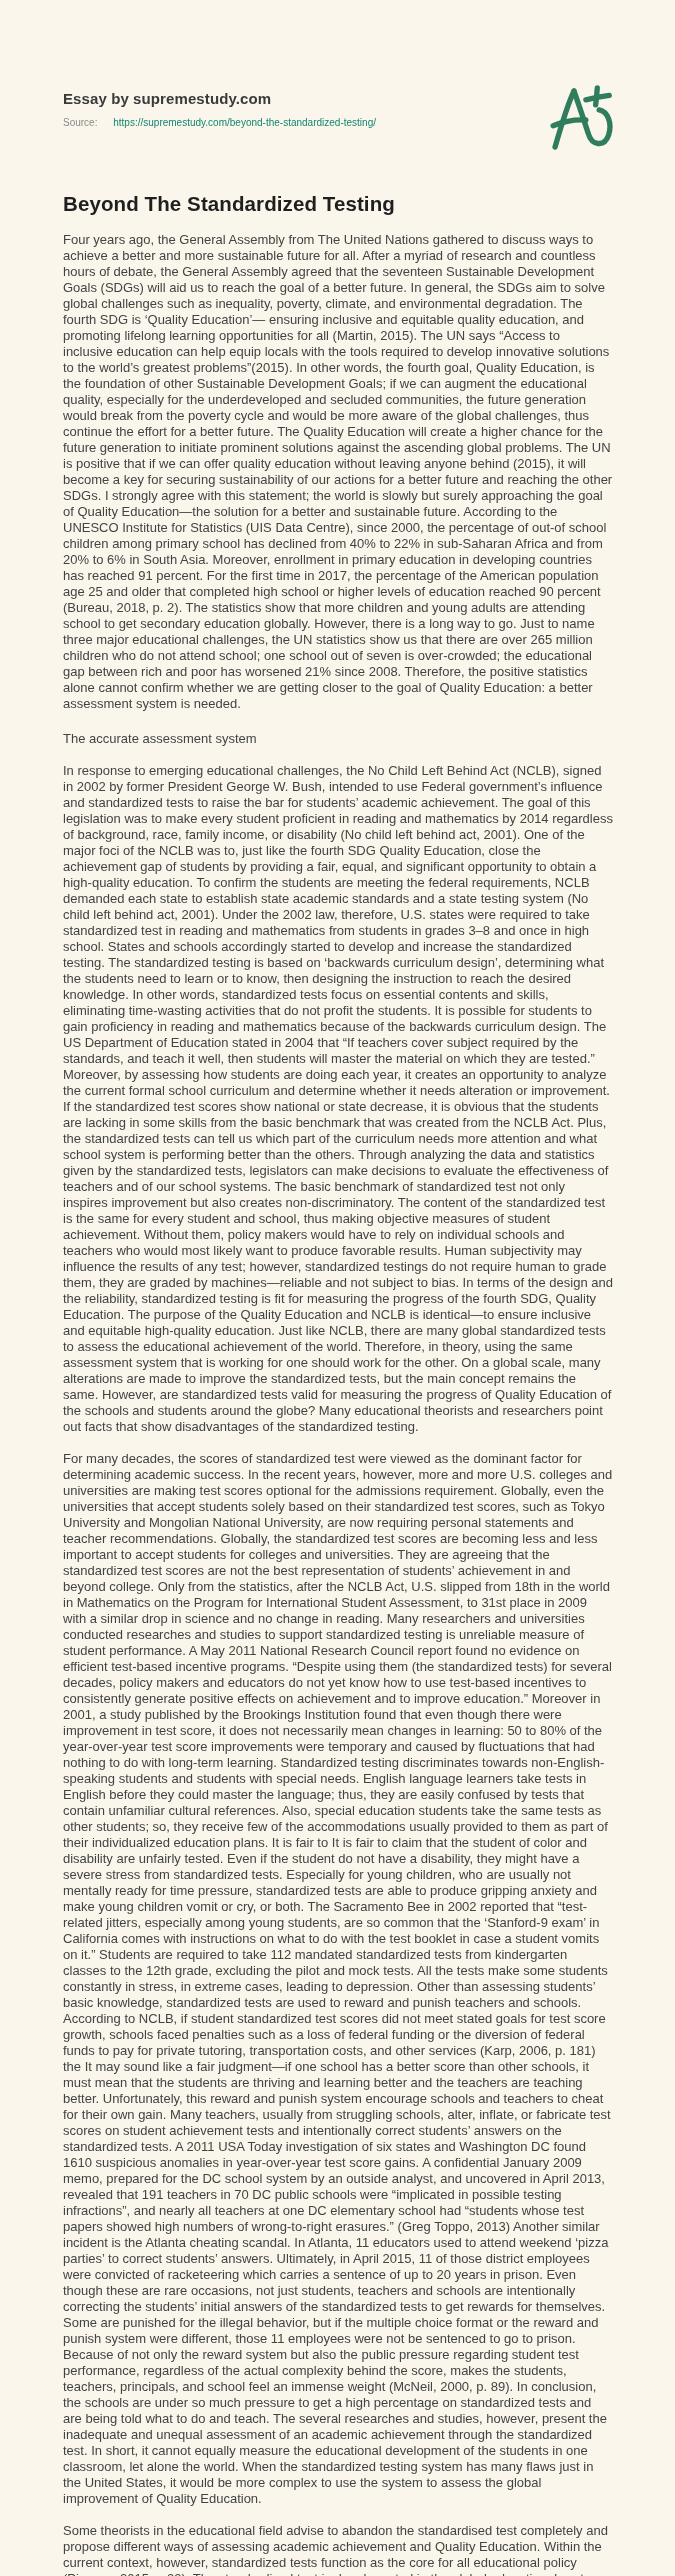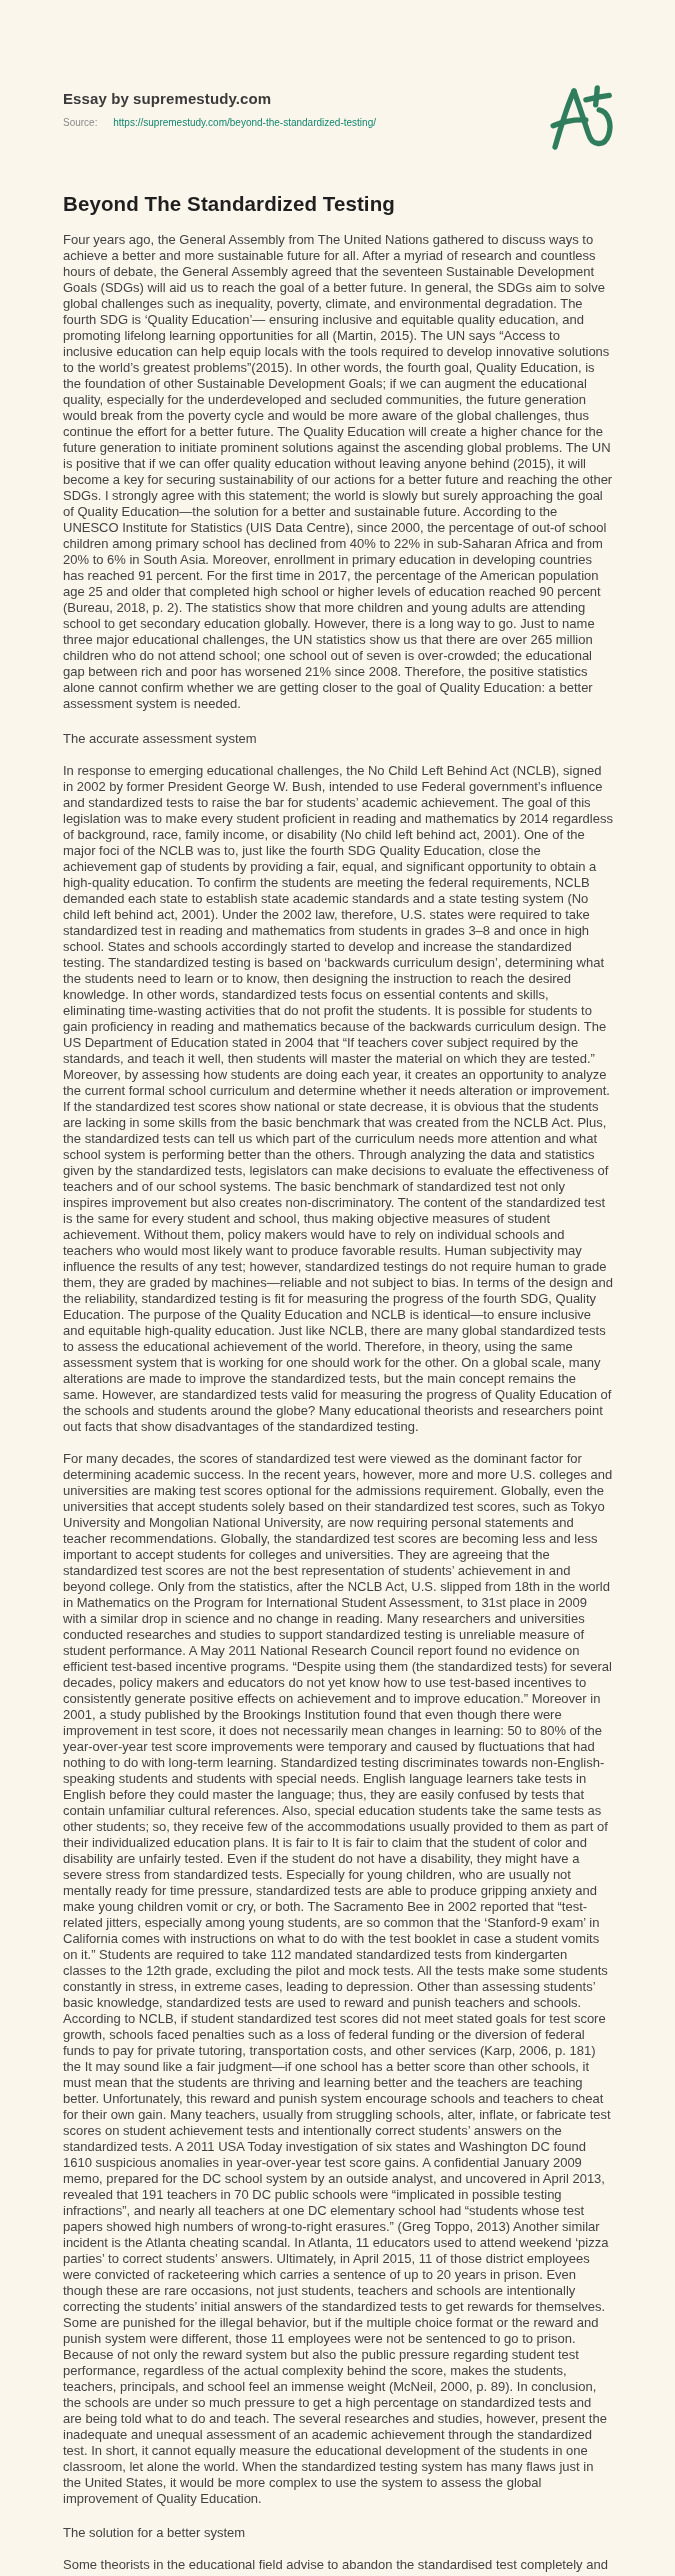--- a/index.html
+++ b/index.html
@@ -97,17 +97,16 @@
 
   <h2 class="essay-title">Beyond The Standardized Testing</h2>
 
   <p class="body-text">Four years ago, the General Assembly from The United Nations gathered to discuss ways to achieve a better and more sustainable future for all. After a myriad of research and countless hours of debate, the General Assembly agreed that the seventeen Sustainable Development Goals (SDGs) will aid us to reach the goal of a better future. In general, the SDGs aim to solve global challenges such as inequality, poverty, climate, and environmental degradation. The fourth SDG is ‘Quality Education’— ensuring inclusive and equitable quality education, and promoting lifelong learning opportunities for all (Martin, 2015). The UN says “Access to inclusive education can help equip locals with the tools required to develop innovative solutions to the world’s greatest problems”(2015). In other words, the fourth goal, Quality Education, is the foundation of other Sustainable Development Goals; if we can augment the educational quality, especially for the underdeveloped and secluded communities, the future generation would break from the poverty cycle and would be more aware of the global challenges, thus continue the effort for a better future. The Quality Education will create a higher chance for the future generation to initiate prominent solutions against the ascending global problems. The UN is positive that if we can offer quality education without leaving anyone behind (2015), it will become a key for securing sustainability of our actions for a better future and reaching the other SDGs. I strongly agree with this statement; the world is slowly but surely approaching the goal of Quality Education—the solution for a better and sustainable future. According to the UNESCO Institute for Statistics (UIS Data Centre), since 2000, the percentage of out-of school children among primary school has declined from 40% to 22% in sub-Saharan Africa and from 20% to 6% in South Asia. Moreover, enrollment in primary education in developing countries has reached 91 percent. For the first time in 2017, the percentage of the American population age 25 and older that completed high school or higher levels of education reached 90 percent (Bureau, 2018, p. 2). The statistics show that more children and young adults are attending school to get secondary education globally. However, there is a long way to go. Just to name three major educational challenges, the UN statistics show us that there are over 265 million children who do not attend school; one school out of seven is over-crowded; the educational gap between rich and poor has worsened 21% since 2008. Therefore, the positive statistics alone cannot confirm whether we are getting closer to the goal of Quality Education: a better assessment system is needed.</p>
 
   <h3 class="section-heading">The accurate assessment system</h3>
   <p class="body-text">In response to emerging educational challenges, the No Child Left Behind Act (NCLB), signed in 2002 by former President George W. Bush, intended to use Federal government’s influence and standardized tests to raise the bar for students’ academic achievement. The goal of this legislation was to make every student proficient in reading and mathematics by 2014 regardless of background, race, family income, or disability (No child left behind act, 2001). One of the major foci of the NCLB was to, just like the fourth SDG Quality Education, close the achievement gap of students by providing a fair, equal, and significant opportunity to obtain a high-quality education. To confirm the students are meeting the federal requirements, NCLB demanded each state to establish state academic standards and a state testing system (No child left behind act, 2001). Under the 2002 law, therefore, U.S. states were required to take standardized test in reading and mathematics from students in grades 3–8 and once in high school. States and schools accordingly started to develop and increase the standardized testing. The standardized testing is based on ‘backwards curriculum design’, determining what the students need to learn or to know, then designing the instruction to reach the desired knowledge. In other words, standardized tests focus on essential contents and skills, eliminating time-wasting activities that do not profit the students. It is possible for students to gain proficiency in reading and mathematics because of the backwards curriculum design. The US Department of Education stated in 2004 that “If teachers cover subject required by the standards, and teach it well, then students will master the material on which they are tested.” Moreover, by assessing how students are doing each year, it creates an opportunity to analyze the current formal school curriculum and determine whether it needs alteration or improvement. If the standardized test scores show national or state decrease, it is obvious that the students are lacking in some skills from the basic benchmark that was created from the NCLB Act. Plus, the standardized tests can tell us which part of the curriculum needs more attention and what school system is performing better than the others. Through analyzing the data and statistics given by the standardized tests, legislators can make decisions to evaluate the effectiveness of teachers and of our school systems. The basic benchmark of standardized test not only inspires improvement but also creates non-discriminatory. The content of the standardized test is the same for every student and school, thus making objective measures of student achievement. Without them, policy makers would have to rely on individual schools and teachers who would most likely want to produce favorable results. Human subjectivity may influence the results of any test; however, standardized testings do not require human to grade them, they are graded by machines—reliable and not subject to bias. In terms of the design and the reliability, standardized testing is fit for measuring the progress of the fourth SDG, Quality Education. The purpose of the Quality Education and NCLB is identical—to ensure inclusive and equitable high-quality education. Just like NCLB, there are many global standardized tests to assess the educational achievement of the world. Therefore, in theory, using the same assessment system that is working for one should work for the other. On a global scale, many alterations are made to improve the standardized tests, but the main concept remains the same. However, are standardized tests valid for measuring the progress of Quality Education of the schools and students around the globe? Many educational theorists and researchers point out facts that show disadvantages of the standardized testing.</p>
 
   <p class="body-text">For many decades, the scores of standardized test were viewed as the dominant factor for determining academic success. In the recent years, however, more and more U.S. colleges and universities are making test scores optional for the admissions requirement. Globally, even the universities that accept students solely based on their standardized test scores, such as Tokyo University and Mongolian National University, are now requiring personal statements and teacher recommendations. Globally, the standardized test scores are becoming less and less important to accept students for colleges and universities. They are agreeing that the standardized test scores are not the best representation of students’ achievement in and beyond college. Only from the statistics, after the NCLB Act, U.S. slipped from 18th in the world in Mathematics on the Program for International Student Assessment, to 31st place in 2009 with a similar drop in science and no change in reading. Many researchers and universities conducted researches and studies to support standardized testing is unreliable measure of student performance. A May 2011 National Research Council report found no evidence on efficient test-based incentive programs. “Despite using them (the standardized tests) for several decades, policy makers and educators do not yet know how to use test-based incentives to consistently generate positive effects on achievement and to improve education.” Moreover in 2001, a study published by the Brookings Institution found that even though there were improvement in test score, it does not necessarily mean changes in learning: 50 to 80% of the year-over-year test score improvements were temporary and caused by fluctuations that had nothing to do with long-term learning. Standardized testing discriminates towards non-English-speaking students and students with special needs. English language learners take tests in English before they could master the language; thus, they are easily confused by tests that contain unfamiliar cultural references. Also, special education students take the same tests as other students; so, they receive few of the accommodations usually provided to them as part of their individualized education plans. It is fair to It is fair to claim that the student of color and disability are unfairly tested. Even if the student do not have a disability, they might have a severe stress from standardized tests. Especially for young children, who are usually not mentally ready for time pressure, standardized tests are able to produce gripping anxiety and make young children vomit or cry, or both. The Sacramento Bee in 2002 reported that “test-related jitters, especially among young students, are so common that the ‘Stanford-9 exam’ in California comes with instructions on what to do with the test booklet in case a student vomits on it.” Students are required to take 112 mandated standardized tests from kindergarten classes to the 12th grade, excluding the pilot and mock tests. All the tests make some students constantly in stress, in extreme cases, leading to depression. Other than assessing students’ basic knowledge, standardized tests are used to reward and punish teachers and schools. According to NCLB, if student standardized test scores did not meet stated goals for test score growth, schools faced penalties such as a loss of federal funding or the diversion of federal funds to pay for private tutoring, transportation costs, and other services (Karp, 2006, p. 181) the It may sound like a fair judgment—if one school has a better score than other schools, it must mean that the students are thriving and learning better and the teachers are teaching better. Unfortunately, this reward and punish system encourage schools and teachers to cheat for their own gain. Many teachers, usually from struggling schools, alter, inflate, or fabricate test scores on student achievement tests and intentionally correct students’ answers on the standardized tests. A 2011 USA Today investigation of six states and Washington DC found 1610 suspicious anomalies in year-over-year test score gains. A confidential January 2009 memo, prepared for the DC school system by an outside analyst, and uncovered in April 2013, revealed that 191 teachers in 70 DC public schools were “implicated in possible testing infractions”, and nearly all teachers at one DC elementary school had “students whose test papers showed high numbers of wrong-to-right erasures.” (Greg Toppo, 2013) Another similar incident is the Atlanta cheating scandal. In Atlanta, 11 educators used to attend weekend ‘pizza parties’ to correct students’ answers. Ultimately, in April 2015, 11 of those district employees were convicted of racketeering which carries a sentence of up to 20 years in prison. Even though these are rare occasions, not just students, teachers and schools are intentionally correcting the students’ initial answers of the standardized tests to get rewards for themselves. Some are punished for the illegal behavior, but if the multiple choice format or the reward and punish system were different, those 11 employees were not be sentenced to go to prison. Because of not only the reward system but also the public pressure regarding student test performance, regardless of the actual complexity behind the score, makes the students, teachers, principals, and school feel an immense weight (McNeil, 2000, p. 89). In conclusion, the schools are under so much pressure to get a high percentage on standardized tests and are being told what to do and teach. The several researches and studies, however, present the inadequate and unequal assessment of an academic achievement through the standardized test. In short, it cannot equally measure the educational development of the students in one classroom, let alone the world. When the standardized testing system has many flaws just in the United States, it would be more complex to use the system to assess the global improvement of Quality Education.</p>
 
-  <h3 class="section-heading">The solution for a better system</h3>
   <p class="body-text">Some theorists in the educational field advise to abandon the standardised test completely and propose different ways of assessing academic achievement and Quality Education. Within the current context, however, standardized tests function as the core for all educational policy (Picower, 2015, p.22). The standardized test is deeply rooted in the global educational system that makes is nearly impossible to abandon. Contrary to their belief, I strongly think that, if approached correctly, standardized test can truly be the valid measurement of worldwide educational progress. We need to measure student learning and there is no other adequate and comprehensive way of measuring learning as of yet. The following paragraphs will explore why I argue, in contrary to the common belief, that the standardized testing has the potential to assess Quality Education. On the other hand, standardized test ensures equal education for all. The basic benchmark of the standardized test draws attention to the groups who need special attention. If we want to offer fair and equal quality education for all, there must be the core curriculum that can be measured with a test, so that proper actions can be taken to improve the situation. Without the standardized test, it is nearly impossible to know the difference between the academic achievement of Mongolian students and American students. That leads to my other point: if built properly, standardized tests can be critical to secure quality education to minority students. Many criticize the standardized testing for promoting poverty and segregation. Those discrimination, however, do not exist directly as a result of the standardized system. Rather, the system reflects the discrimination towards race, disability, and socioeconomic status that exist in the society. More thoughtful and inclusive way of designing the standardized test will ensure the halt of the reflection of social discrimination. It can even help educators to address weaknesses early in a student’s academic career, helping to prevent handicaps to their future. As for the test related stress, The US Department of Education stated that “Although testing may be stressful for some students, testing is a normal and expected way of assessing what students have learned.” Also, in 2001, University of Arkansas found that “a vast majority of students do not exhibit stress and have a positive attitude towards standardized testing programs”. The study is before NCLB Act in 2002; thus, the data might be hinting that too much testing is stressful, but reasonable amount of standardized testing can healthily promote educational improvement. The world needs critical thinkers who will tackle fatal global issues such as inequality, poverty, climate, and environmental degradation. Even now, many of the world’s brightest minds are working to find the solutions for the global issues. One example is Sustainable Development Goals from the UN. Reaching the SDGs by 2030 might sound nearly impossible; however, with deliberate plan and precise measuring system, it is attainable. Especially for the fourth goal, Quality Education, standardized testing system is crucial for smooth operation. Standardized testing can measure the academic achievement of the students around the globe while securing equal education to the minority; beyond the standardized testing lies a sustainable better future. Many obstacles, however, will arise as the world attempts to reach its goal for the future. It is our responsibility as the citizen of the world to take action for ourselves, our future, and most importantly, our Mother Earth.</p>
 
 </div>
 
 
 </body></html>

